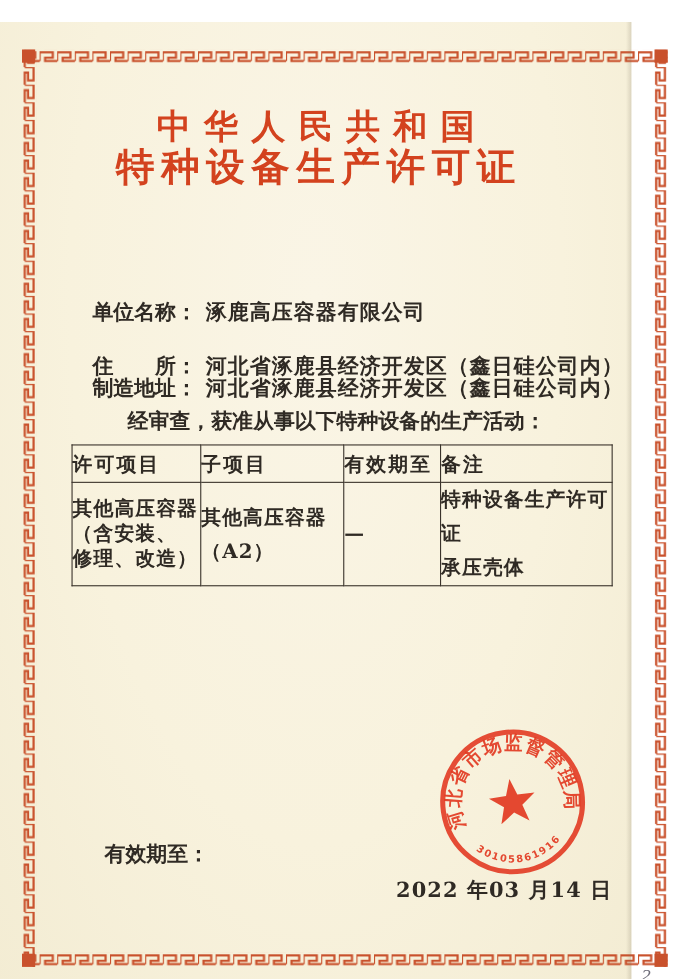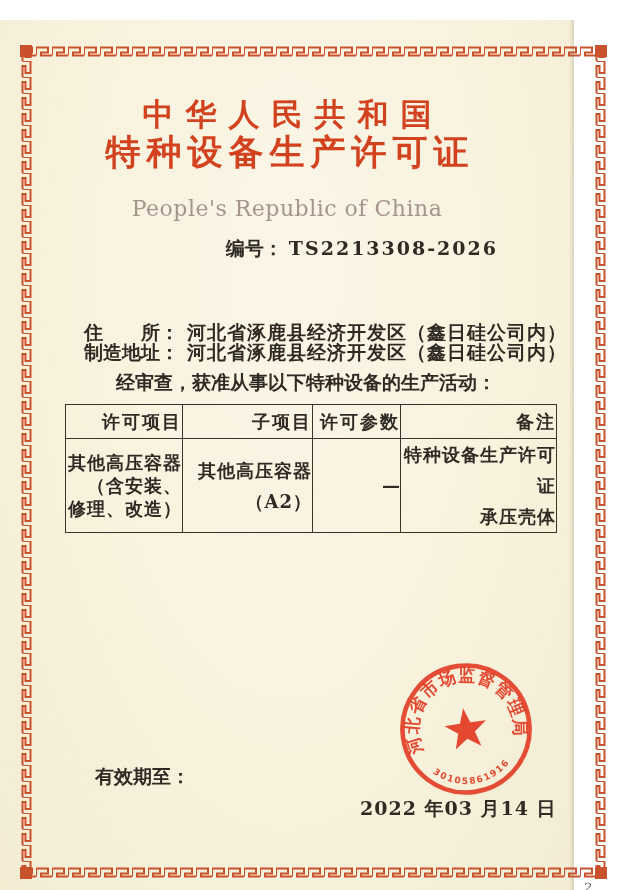--- a/index.html
+++ b/index.html
@@ -21,21 +21,21 @@
   .license-no .val{letter-spacing:2px;margin-left:6px;font-family:"DejaVu Serif",serif;}
 
   .inforow{position:absolute;left:84px;display:flex;font-size:19px;font-weight:600;color:#2f2a24;white-space:nowrap;}
   .inforow .lab{margin-right:8px;}
   .inforow .val{letter-spacing:1px;}
   .r1{top:251px;} .r2{top:300px;} .r3{top:320px;}
   .intro{position:absolute;left:116px;top:350px;font-size:19px;font-weight:600;color:#2f2a24;}
 
   table.lic{position:absolute;left:65px;top:384px;border-collapse:collapse;table-layout:fixed;
             font-weight:600;color:#2f2a24;}
-  table.lic th,table.lic td{border:1.7px solid #3a332b;text-align:right;vertical-align:middle;
+  table.lic th,table.lic td{border:1.7px solid #3a332b;text-align:left;vertical-align:middle;
             padding:0;font-size:18px;}
   table.lic th{height:33px;font-weight:600;letter-spacing:2px;}
   table.lic td{height:69px;}
   .tl{display:block;line-height:23px;letter-spacing:1px;}
   .tall{line-height:31px;}
   .dash{font-size:20px;font-weight:bold;}
 
   .frow{position:absolute;display:flex;font-size:19px;font-weight:600;color:#2f2a24;white-space:nowrap;}
   .authority{left:95px;top:697px;}
   .authority .val{margin-left:10px;letter-spacing:2px;}
@@ -98,26 +98,26 @@
       </defs>
     <rect width="13" height="834" fill="url(#mRight)"></rect>
   </svg>
   <div class="corner" style="left:20px;top:25px;"></div>
   <div class="corner" style="left:595px;top:25px;"></div>
   <div class="corner" style="left:20px;top:847px;"></div>
   <div class="corner" style="left:595px;top:847px;"></div>
 
   <div class="ctext title-cn-1">中华人民共和国</div>
   <div class="ctext title-cn-2">特种设备生产许可证</div>
-  <div class="ctext title-en title-en-2">People's Republic of China</div>
 
-  <div class="license-no">
-    <span>编号：</span><span class="val">TS2213308-2026</span>
+
+  <div class="inforow r1">
+    <span class="lab">单位名称：</span>
+    <span class="val">涿鹿高压容器有限公司</span>
   </div>
-
   <div class="inforow r2">
     <span class="lab">住　　所：</span>
     <span class="val">河北省涿鹿县经济开发区（鑫日硅公司内）</span>
   </div>
   <div class="inforow r3">
     <span class="lab">制造地址：</span>
     <span class="val">河北省涿鹿县经济开发区（鑫日硅公司内）</span>
   </div>
   <div class="intro">经审查，获准从事以下特种设备的生产活动：</div>
 
@@ -125,21 +125,21 @@
     <colgroup>
         <col style="width:117px">
         <col style="width:130px">
         <col style="width:88px">
         <col style="width:156px">
       </colgroup>
     <thead>
       <tr>
         <th>许可项目</th>
         <th>子项目</th>
-        <th>许可参数</th>
+        <th>有效期至</th>
         <th>备注</th>
       </tr>
     </thead>
     <tbody>
       <tr>
         <td>
           <span class="tl">其他高压容器</span>
           <span class="tl">（含安装、</span>
           <span class="tl">修理、改造）</span>
         </td>

